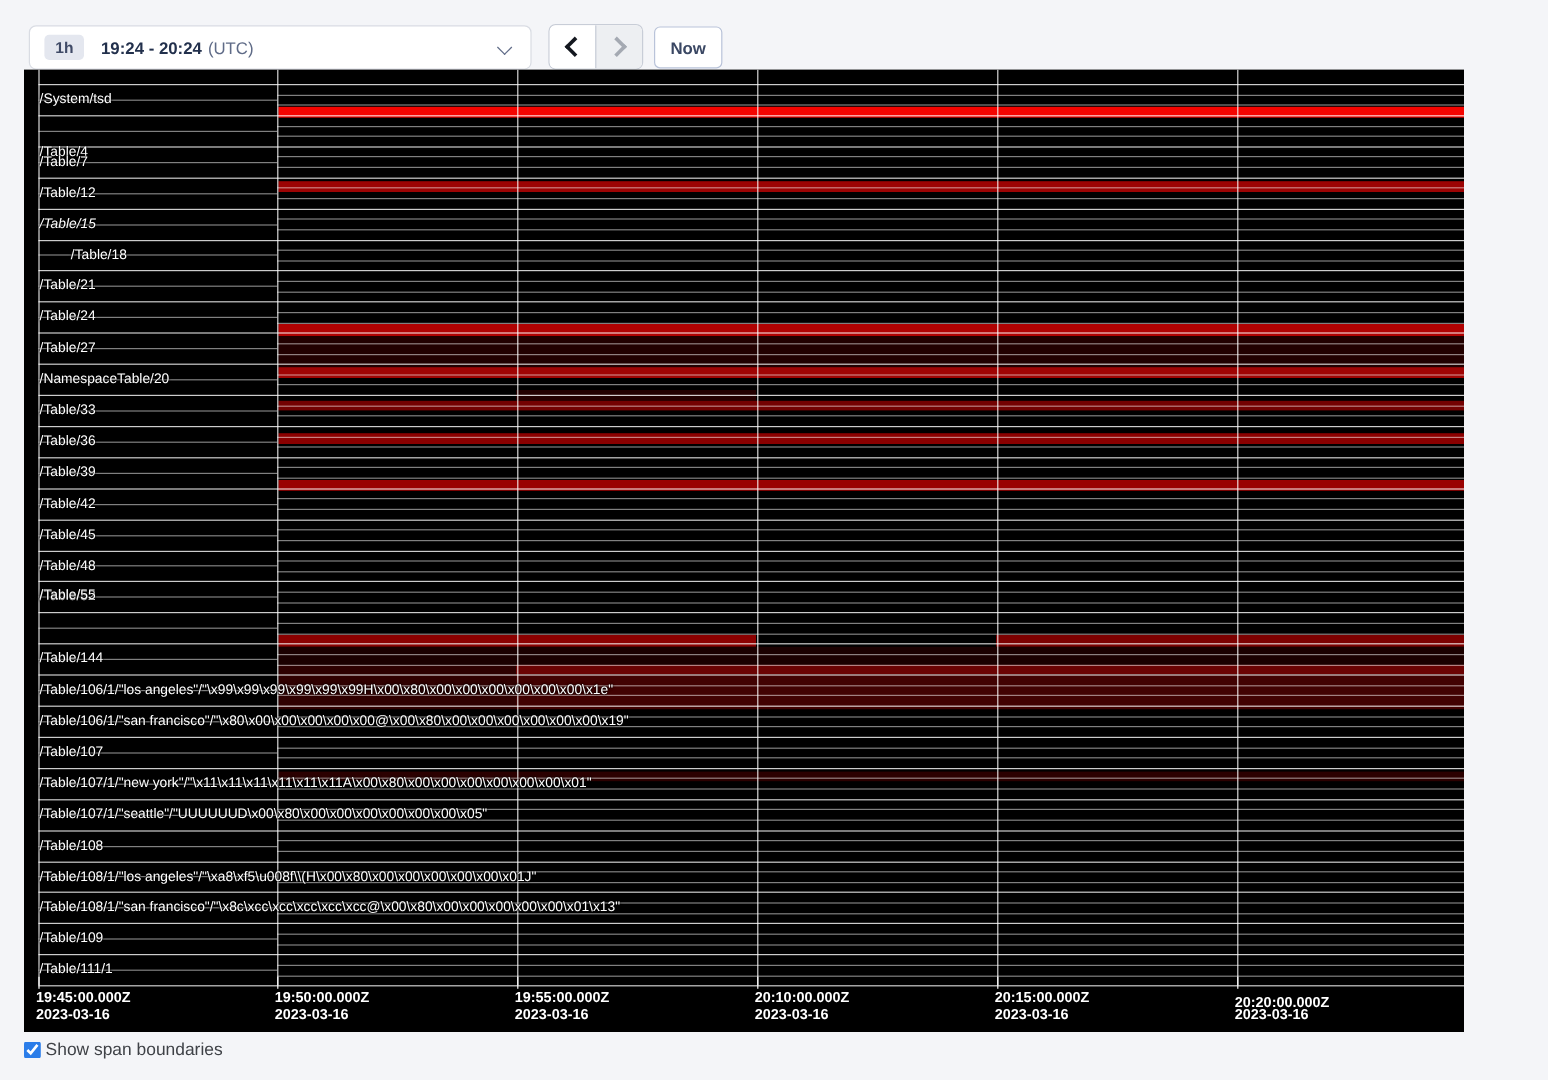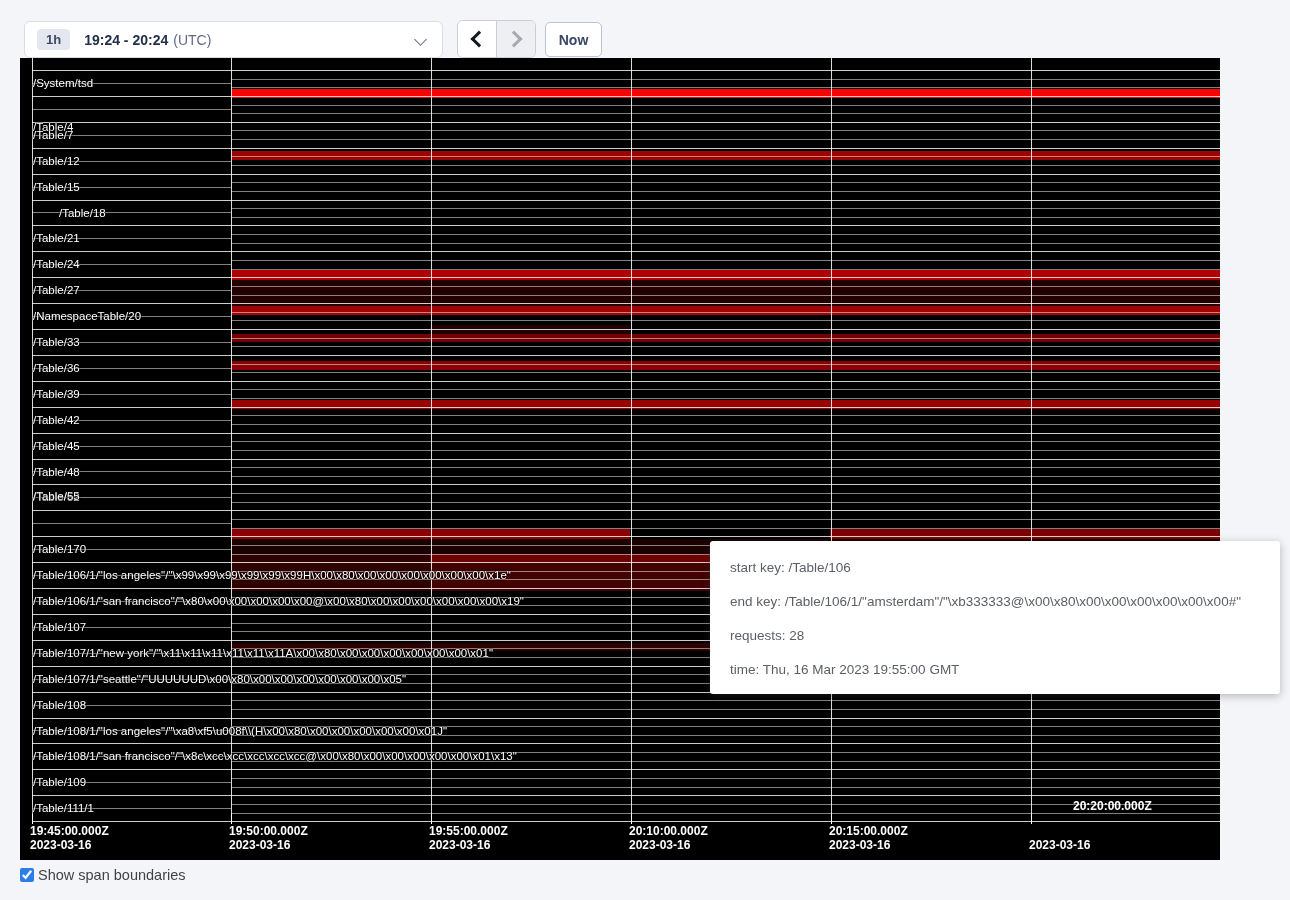--- a/index.html
+++ b/index.html
@@ -215,64 +215,58 @@
       <div class="vline" style="left: 611px; height: 763.1px;"></div>
       <div class="tick" style="left: 611px; top: 756px;"></div>
       <div class="vline" style="left: 811px; height: 763.1px;"></div>
       <div class="tick" style="left: 811px; top: 756px;"></div>
       <div class="vline" style="left: 1011px; height: 763.1px;"></div>
       <div class="tick" style="left: 1011px; top: 756px;"></div>
       <div class="rowlab" style="left: 13px; top: 19px;">/System/tsd</div>
       <div class="rowlab" style="left: 13px; top: 44.9px; margin-top: 18px;">/Table/4</div>
       <div class="rowlab" style="left: 13px; top: 70.8px;">/Table/7</div>
       <div class="rowlab" style="left: 13px; top: 96.7px;">/Table/12</div>
-      <div class="rowlab" style="left: 13px; top: 122.6px;">/Table/15</div>
+      <div class="rowlab" style="left: 13px; top: 122.6px; font-style: italic;">/Table/15</div>
       <div class="rowlab" style="left: 13px; top: 148.5px; margin-left: 26px;">/Table/18</div>
       <div class="rowlab" style="left: 13px; top: 174.4px;">/Table/21</div>
       <div class="rowlab" style="left: 13px; top: 200.3px;">/Table/24</div>
       <div class="rowlab" style="left: 13px; top: 226.2px;">/Table/27</div>
       <div class="rowlab" style="left: 13px; top: 252.1px;">/NamespaceTable/20</div>
       <div class="rowlab" style="left: 13px; top: 278px;">/Table/33</div>
       <div class="rowlab" style="left: 13px; top: 303.9px;">/Table/36</div>
       <div class="rowlab" style="left: 13px; top: 329.8px;">/Table/39</div>
       <div class="rowlab" style="left: 13px; top: 355.7px;">/Table/42</div>
       <div class="rowlab" style="left: 13px; top: 381.6px;">/Table/45</div>
       <div class="rowlab" style="left: 13px; top: 407.5px;">/Table/48</div>
       <div class="rowlab" style="left: 13px; top: 433.4px;">/Table/52</div>
       <div class="rowlab" style="left: 13px; top: 432px;">/Table/55</div>
-      <div class="rowlab" style="left: 13px; top: 485.2px;">/Table/170</div>
+      <div class="rowlab" style="left: 13px; top: 485.2px;">/Table/144</div>
       <div class="rowlab" style="left: 13px; top: 511.1px;">/Table/106/1/"los angeles"/"\x99\x99\x99\x99\x99\x99H\x00\x80\x00\x00\x00\x00\x00\x00\x1e"</div>
       <div class="rowlab" style="left: 13px; top: 537px;">/Table/106/1/"san francisco"/"\x80\x00\x00\x00\x00\x00@\x00\x80\x00\x00\x00\x00\x00\x00\x19"</div>
       <div class="rowlab" style="left: 13px; top: 562.9px;">/Table/107</div>
       <div class="rowlab" style="left: 13px; top: 588.8px;">/Table/107/1/"new york"/"\x11\x11\x11\x11\x11\x11A\x00\x80\x00\x00\x00\x00\x00\x00\x01"</div>
       <div class="rowlab" style="left: 13px; top: 614.7px;">/Table/107/1/"seattle"/"UUUUUUD\x00\x80\x00\x00\x00\x00\x00\x00\x05"</div>
       <div class="rowlab" style="left: 13px; top: 640.6px;">/Table/108</div>
       <div class="rowlab" style="left: 13px; top: 666.5px;">/Table/108/1/"los angeles"/"\xa8\xf5\u008f\\(H\x00\x80\x00\x00\x00\x00\x00\x01J"</div>
       <div class="rowlab" style="left: 13px; top: 692.4px;">/Table/108/1/"san francisco"/"\x8c\xcc\xcc\xcc\xcc\xcc@\x00\x80\x00\x00\x00\x00\x00\x01\x13"</div>
       <div class="rowlab" style="left: 13px; top: 718.3px;">/Table/109</div>
       <div class="rowlab" style="left: 13px; top: 744.2px;">/Table/111/1</div>
       <div class="axis-time" style="left: 10px; top: 766px;">19:45:00.000Z</div>
       <div class="axis-date" style="left: 10px; top: 780px;">2023-03-16</div>
       <div class="axis-time" style="left: 209px; top: 766px;">19:50:00.000Z</div>
       <div class="axis-date" style="left: 209px; top: 780px;">2023-03-16</div>
       <div class="axis-time" style="left: 409px; top: 766px;">19:55:00.000Z</div>
       <div class="axis-date" style="left: 409px; top: 780px;">2023-03-16</div>
       <div class="axis-time" style="left: 609px; top: 766px;">20:10:00.000Z</div>
       <div class="axis-date" style="left: 609px; top: 780px;">2023-03-16</div>
       <div class="axis-time" style="left: 809px; top: 766px;">20:15:00.000Z</div>
       <div class="axis-date" style="left: 809px; top: 780px;">2023-03-16</div>
-      <div class="axis-time" style="left: 1009px; top: 741px; margin-left: 44px;">20:20:00.000Z</div>
+      <div class="axis-time" style="left: 1009px; top: 770px;">20:20:00.000Z</div>
       <div class="axis-date" style="left: 1009px; top: 780px;">2023-03-16</div>
     </div>
 
-  <div class="tooltip">
-    <div>start key: /Table/106</div>
-    <div>end key: /Table/106/1/"amsterdam"/"\xb333333@\x00\x80\x00\x00\x00\x00\x00\x00#"</div>
-    <div>requests: 28</div>
-    <div>time: Thu, 16 Mar 2023 19:55:00 GMT</div>
-  </div>
 
   <label class="footer">
     <input type="checkbox" checked="" style="">
     <span>Show span boundaries</span>
   </label>
 
 </div>
 
 </body></html>

